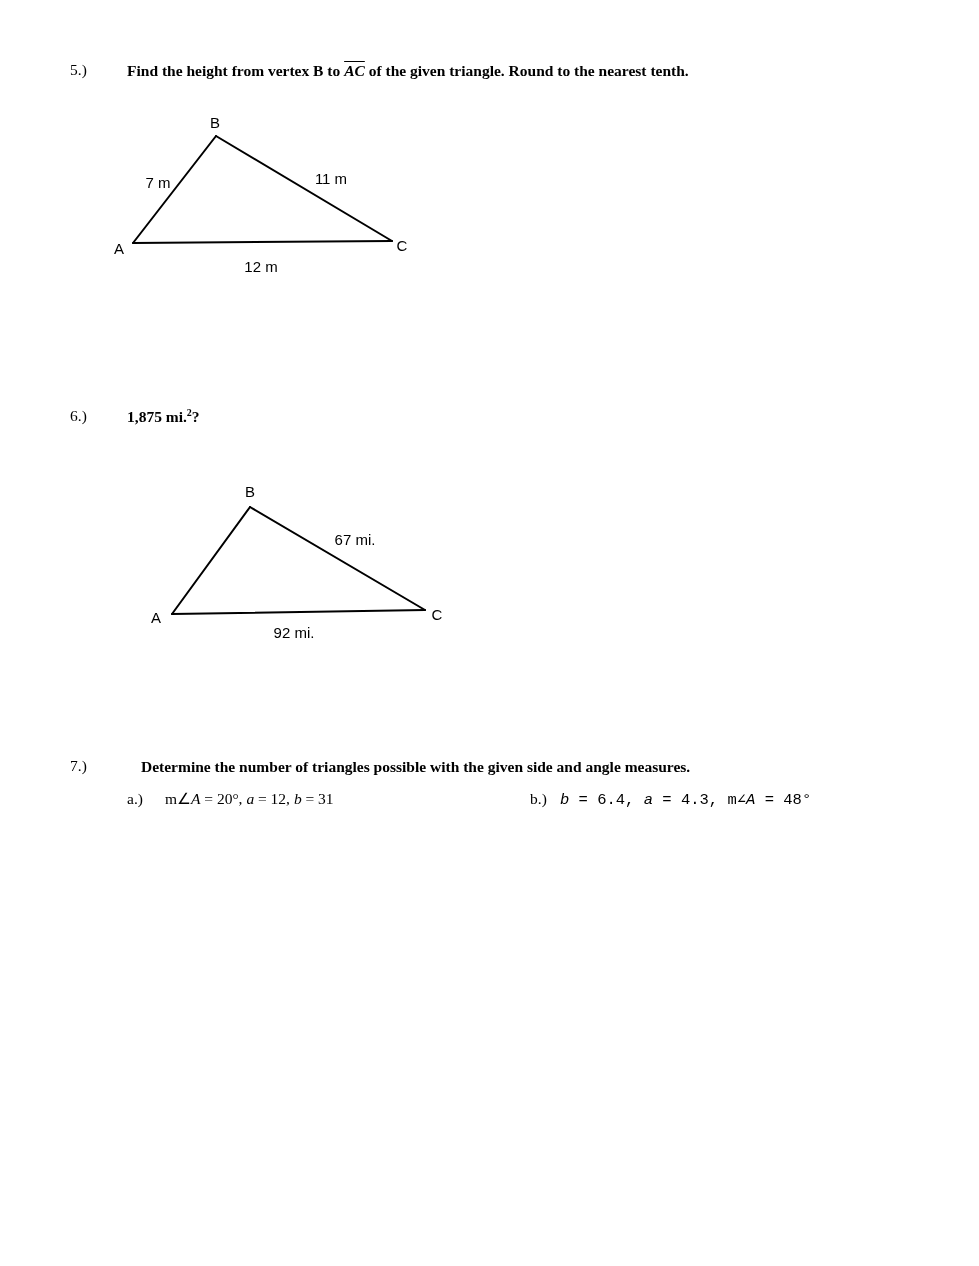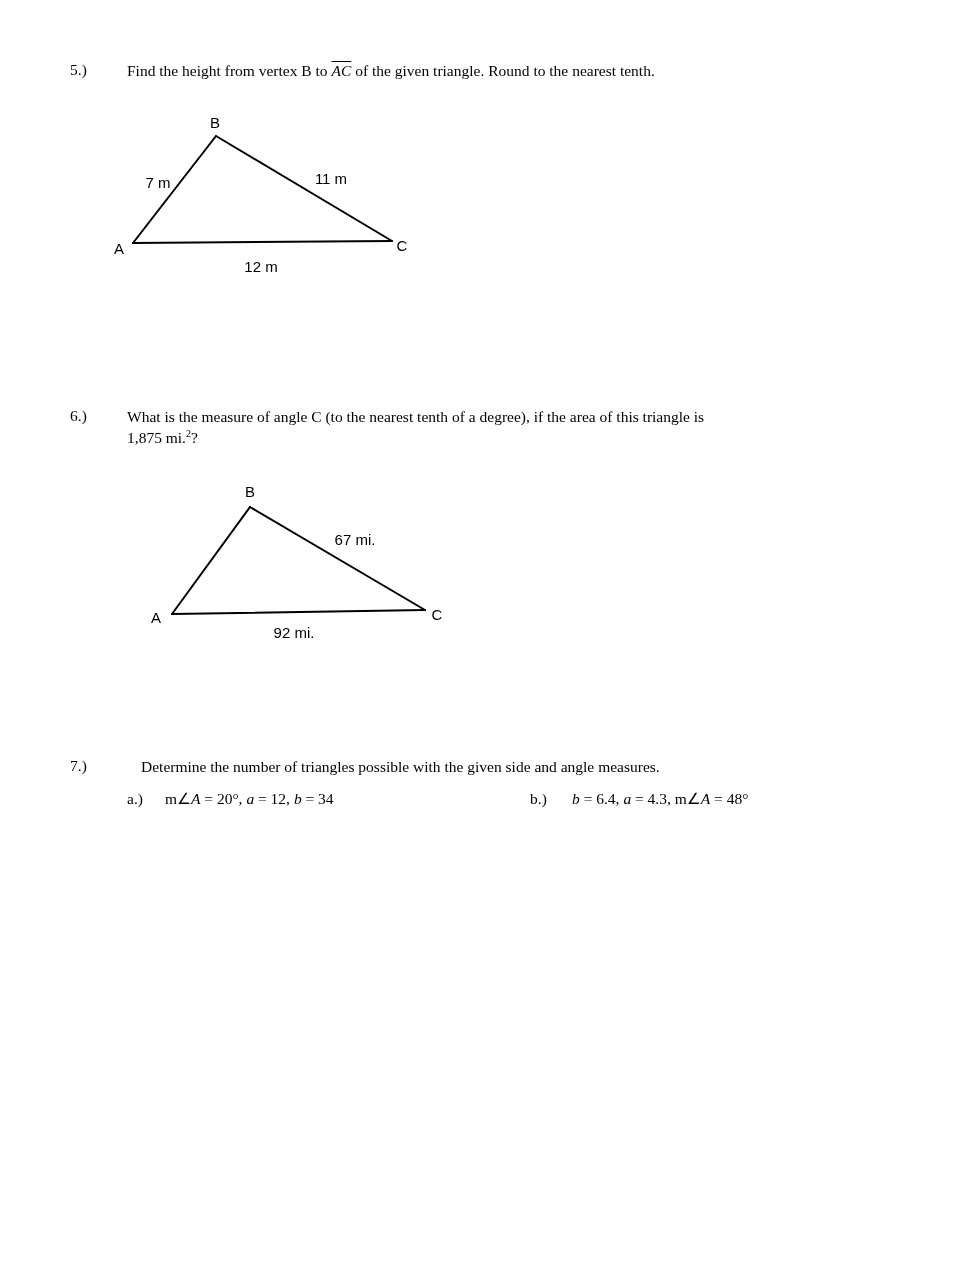--- a/index.html
+++ b/index.html
@@ -16,21 +16,21 @@
     overflow: hidden;
   }
   .abs { position: absolute; }
 
   .prob-number {
     font-size: 15.5px;
     font-weight: 400;
   }
   .prob-prompt {
     font-size: 15.5px;
-    font-weight: 400;
+    font-weight: 700;
     line-height: 21px;
   }
   .seg-overline {
     font-style: italic;
     text-decoration: overline;
   }
   sup.area-sup {
     font-size: 10px;
     vertical-align: super;
     line-height: 0;
@@ -69,38 +69,37 @@
   <text x="24" y="142" text-anchor="middle">A</text>
   <text x="307" y="139" text-anchor="middle">C</text>
   <text x="63" y="76" text-anchor="middle">7 m</text>
   <text x="236" y="72" text-anchor="middle">11 m</text>
   <text x="166" y="160" text-anchor="middle">12 m</text>
 </svg>
 
 <div class="abs prob-number" style="left:70px; top:407px;">6.)</div>
 
 <div class="abs prob-prompt" style="left:127px; top:406px; width:800px;">
-  <div>What is the measure of angle C (to the nearest tenth of a degree), if the area of this triangle is</div>
   <div><span>1,875 mi.</span><sup class="area-sup">2</sup><span>?</span></div>
 </div>
 
 <svg class="tri abs" style="left:140px; top:481px;" width="320" height="175" viewBox="0 0 320 175">
   <line x1="32" y1="133" x2="110" y2="26"></line>
   <line x1="110" y1="26" x2="285" y2="129"></line>
   <line x1="32" y1="133" x2="285" y2="129"></line>
   <text x="110" y="16" text-anchor="middle">B</text>
   <text x="16" y="142" text-anchor="middle">A</text>
   <text x="297" y="139" text-anchor="middle">C</text>
   <text x="215" y="64" text-anchor="middle">67 mi.</text>
   <text x="154" y="157" text-anchor="middle">92 mi.</text>
 </svg>
 
 <div class="abs prob-number" style="left:70px; top:757px;">7.)</div>
 
 <div class="abs prob-prompt" style="left:141px; top:756px; width:800px;">Determine the number of triangles possible with the given side and angle measures.</div>
 
 <div class="abs math-line" style="left:127px; top:790px;">a.)</div>
 
-<div class="abs math-line" style="left:165px; top:790px;"><span>m∠</span><i>A</i><span> = 20°, </span><i>a</i><span> = 12, </span><i>b</i><span> = 34</span></div>
+<div class="abs math-line" style="left:165px; top:790px;"><span>m∠</span><i>A</i><span> = 20°, </span><i>a</i><span> = 12, </span><i>b</i><span> = 31</span></div>
 
 <div class="abs math-line" style="left:530px; top:790px;">b.)</div>
 
-<div class="abs math-line" style="left:572px; top:790px;"><i>b</i><span> = 6.4, </span><i>a</i><span> = 4.3, m∠</span><i>A</i><span> = 48°</span></div>
+<div class="abs math-line" style="left:560px; top:790px;font-family:Liberation Mono, monospace;"><i>b</i><span> = 6.4, </span><i>a</i><span> = 4.3, m∠</span><i>A</i><span> = 48°</span></div>
 
 </body></html>

